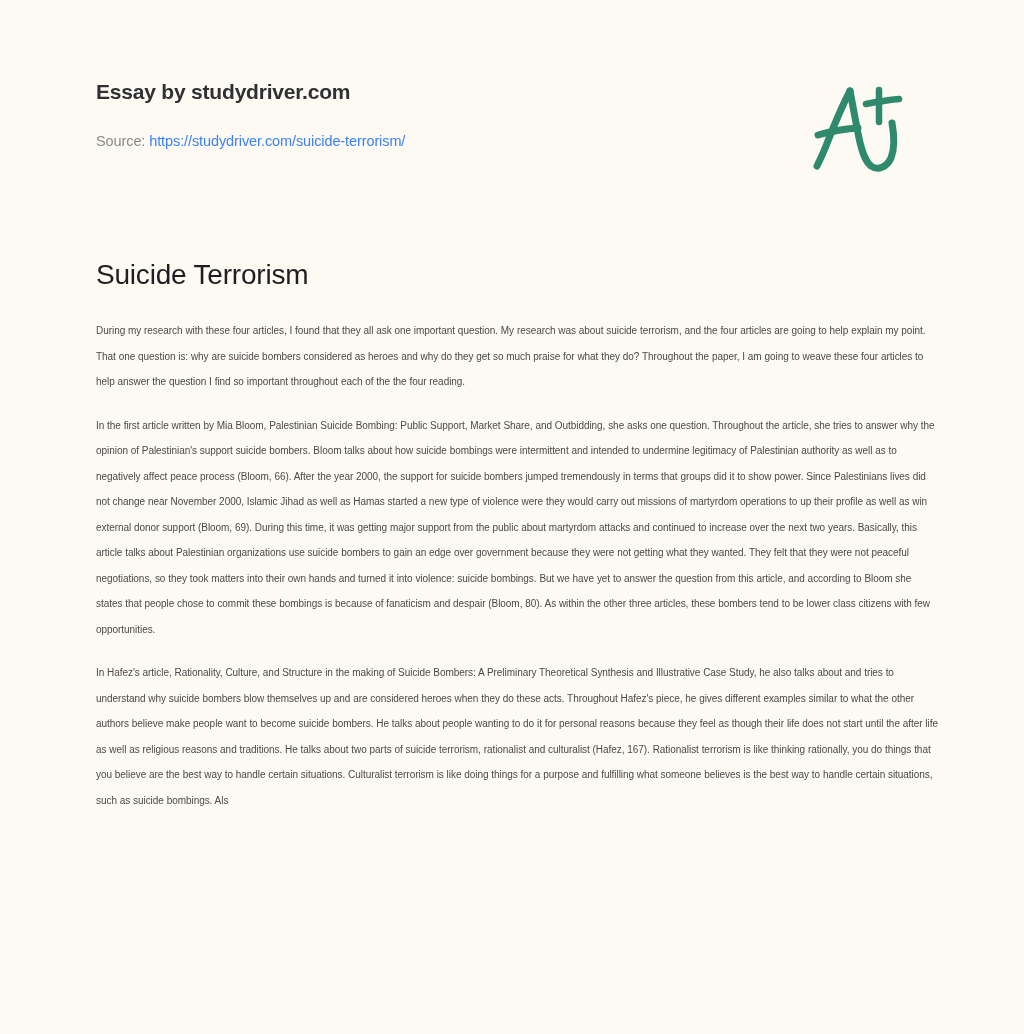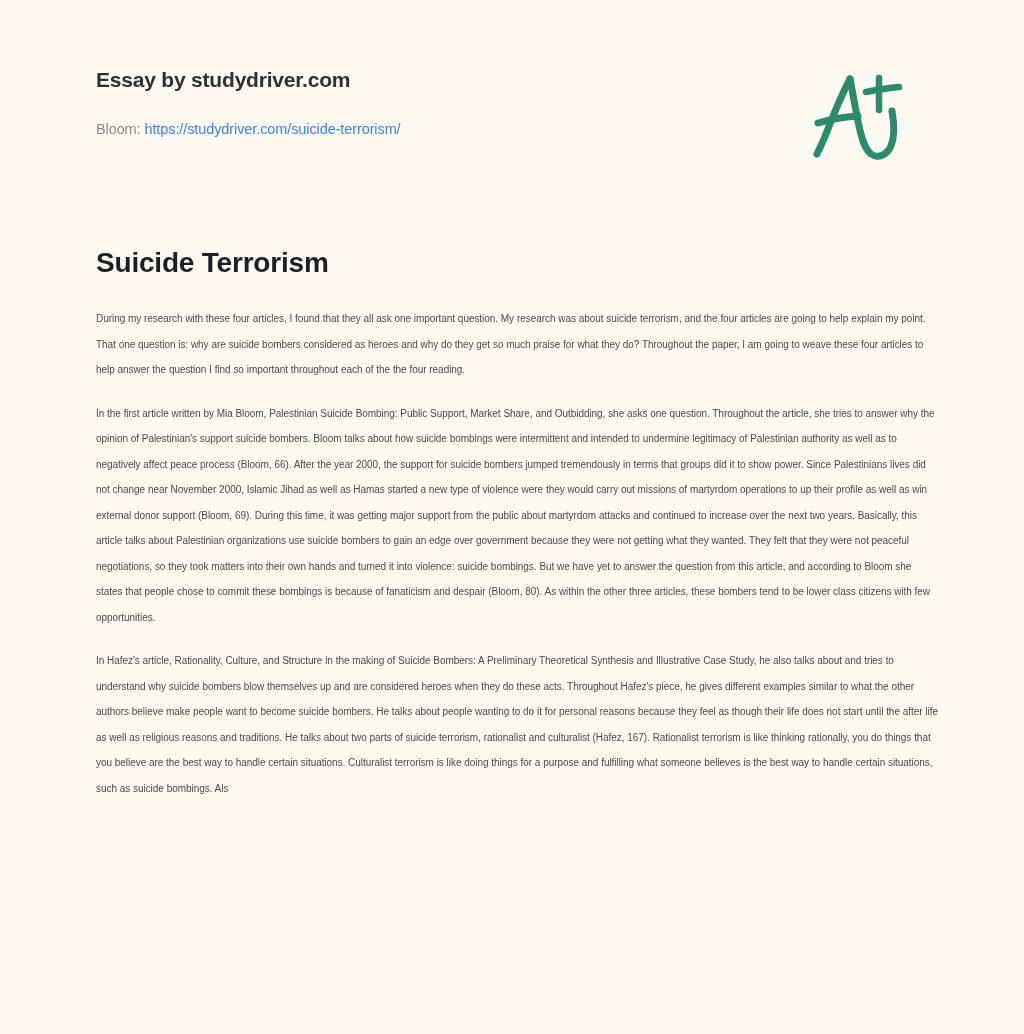--- a/index.html
+++ b/index.html
@@ -14,20 +14,21 @@
     background: #fdf9f3;
     font-family: "Liberation Sans", sans-serif;
     -webkit-font-smoothing: antialiased;
   }
   .page {
     position: relative;
     width: 1024px;
     height: 794px;
     background: #fdf9f3;
     box-sizing: border-box;
+    margin-top: 12px;
   }
 
   
   .header {
     position: absolute;
     left: 0;
     top: 0;
     width: 1024px;
     height: 200px;
   }
@@ -75,21 +76,21 @@
   
   .article {
     position: absolute;
     left: 96px;
     top: 246px;
     width: 844px;
   }
   .article-title {
     margin: 0 0 26px 0;
     font-size: 28px;
-    font-weight: 700;
+    font-weight: 400;
     line-height: 34px;
     color: #1e1f22;
     letter-spacing: -0.2px;
   }
   .body-text p {
     margin: 0 0 18px 0;
     font-size: 10px;
     line-height: 25.5px;
     color: #4a4a4a;
     text-align: left;
@@ -103,21 +104,21 @@
 </head>
 <body>
 
 <div class="page">
 
   <div class="header">
 
     <div class="byline">Essay by studydriver.com</div>
 
     <div class="source-line">
-      <span class="source-label">Bloom:</span>
+      <span class="source-label">Source:</span>
       <a class="source-url" href="#">https://studydriver.com/suicide-terrorism/</a>
     </div>
 
     <div class="logo">
       <svg viewBox="0 0 110 100" xmlns="http://www.w3.org/2000/svg">
         <g fill="none" stroke="#2f8a6d" stroke-linecap="round" stroke-linejoin="round">
 
           <path d="M44 13 C37 26, 27 50, 20 68 C16 78, 13 84, 11 88" stroke-width="7"></path>
 
           <path d="M44 13 C47 28, 50 46, 53 60 C56 74, 59 83, 65 88 C72 93, 81 89, 85 80 C89 70, 88 56, 86 45" stroke-width="7"></path>

